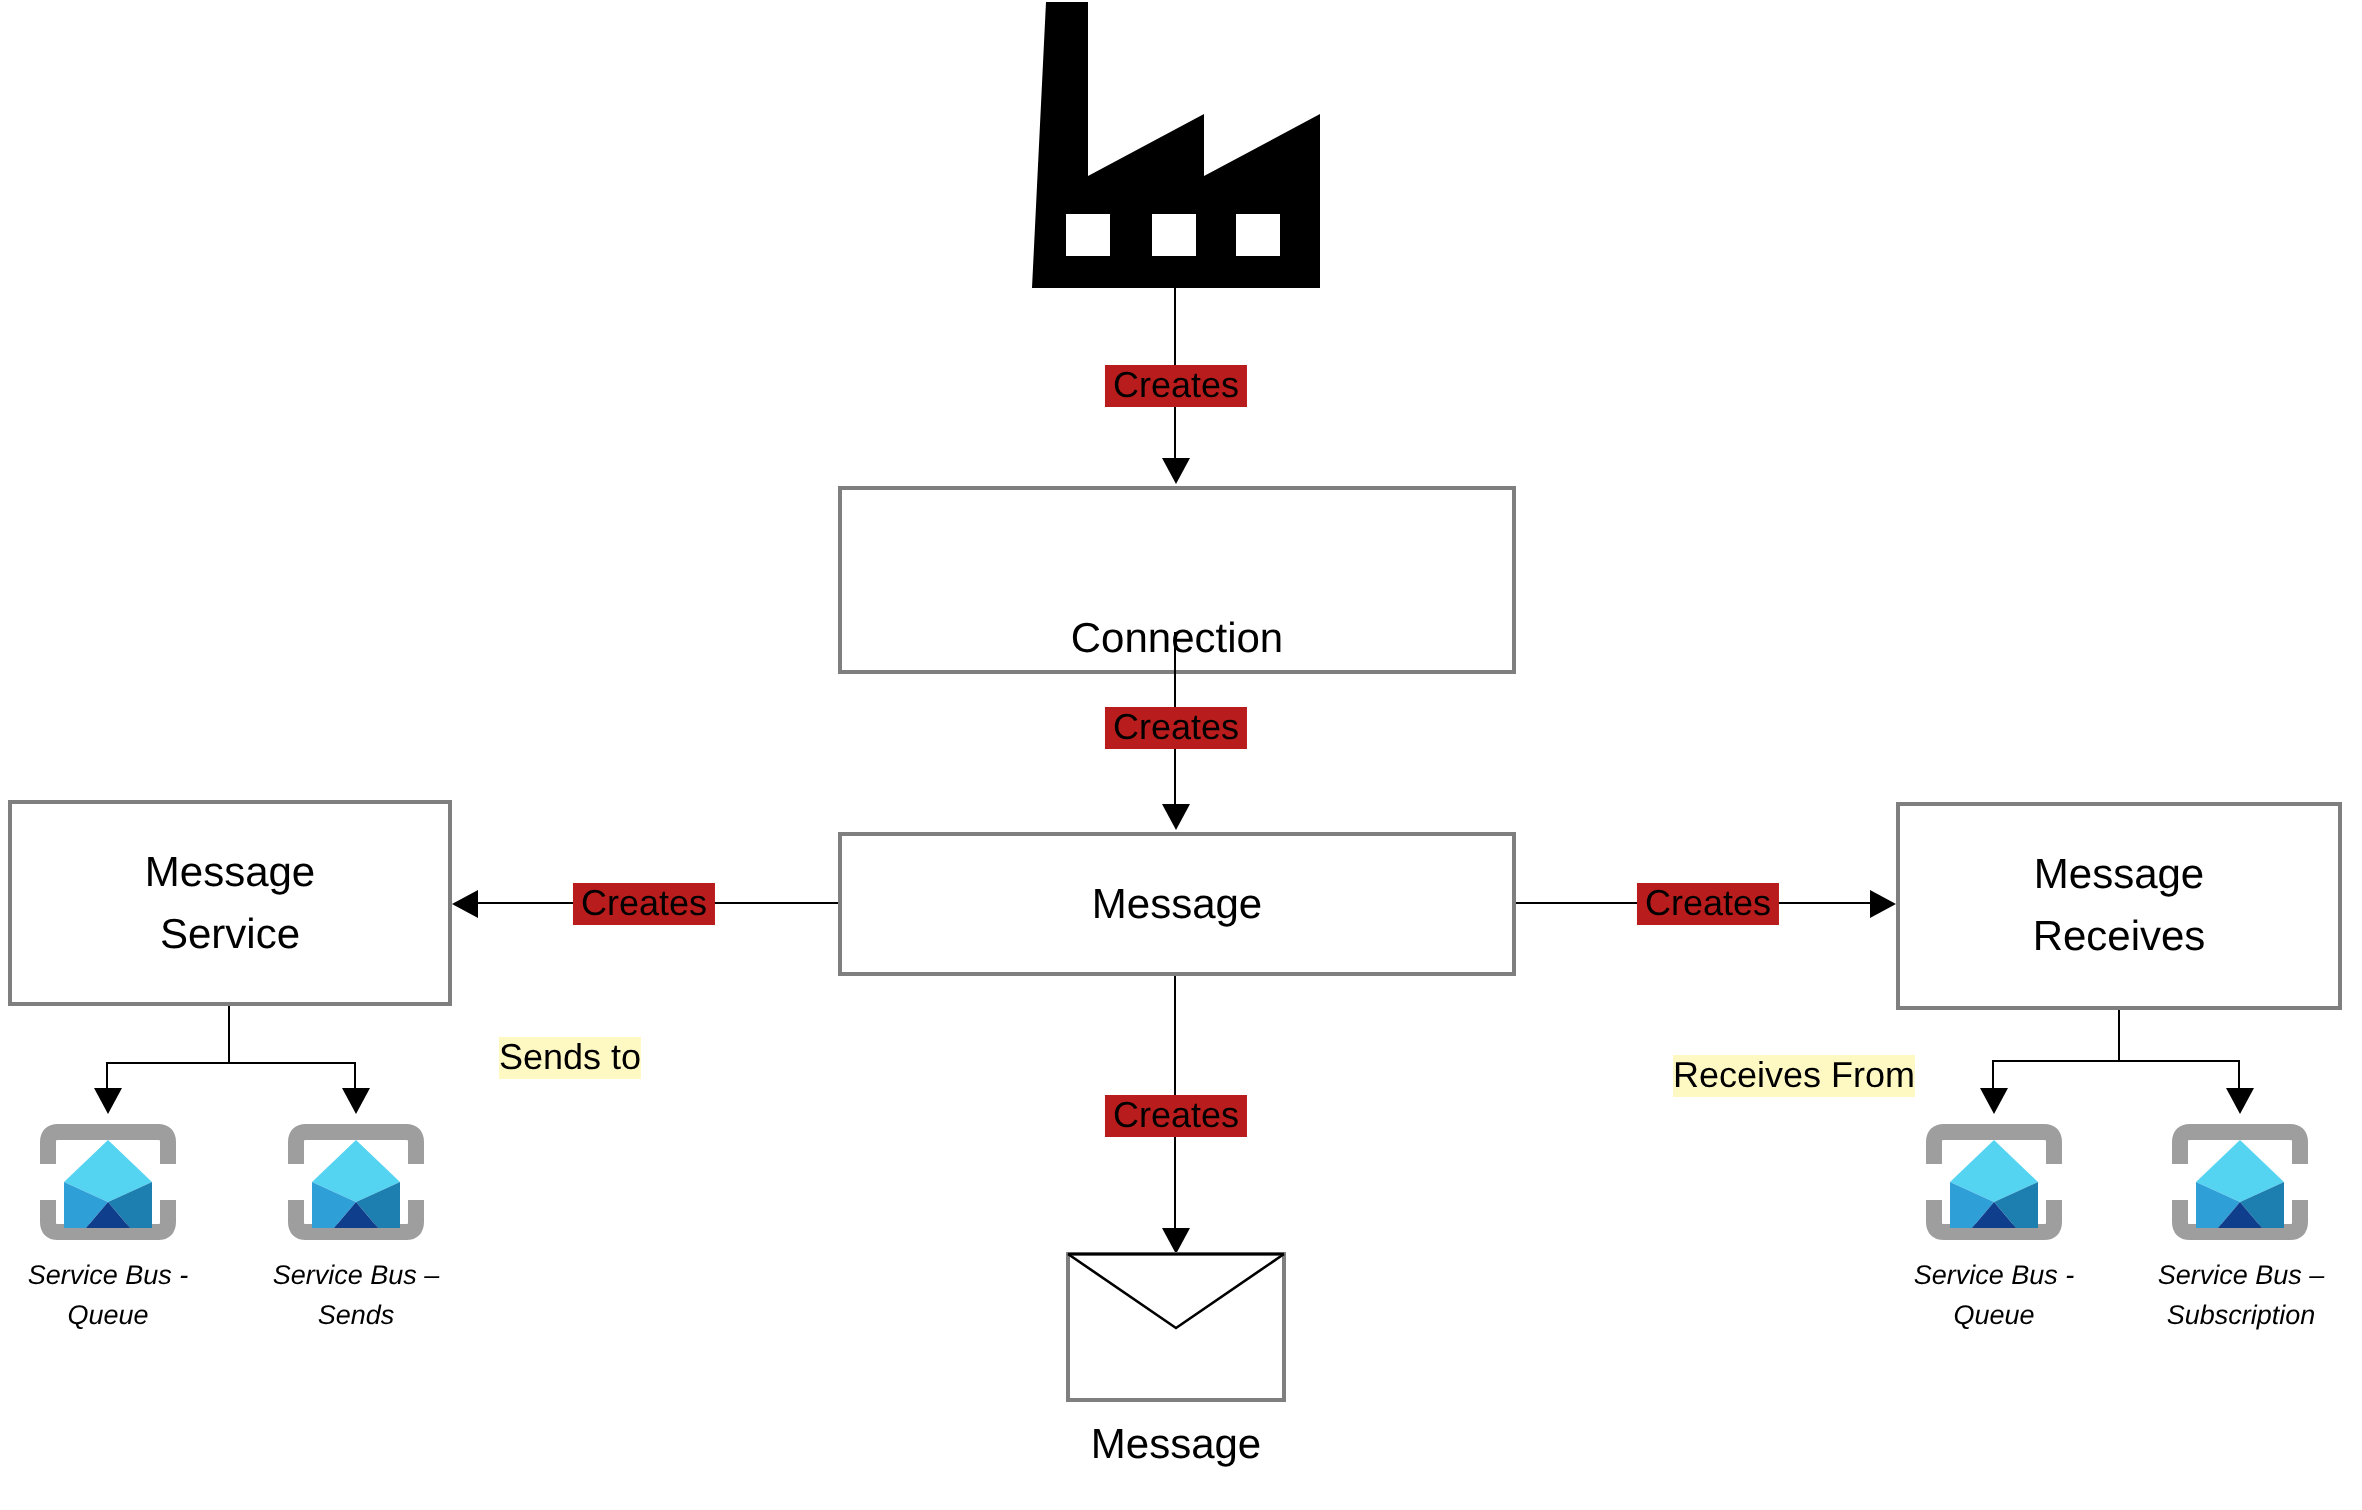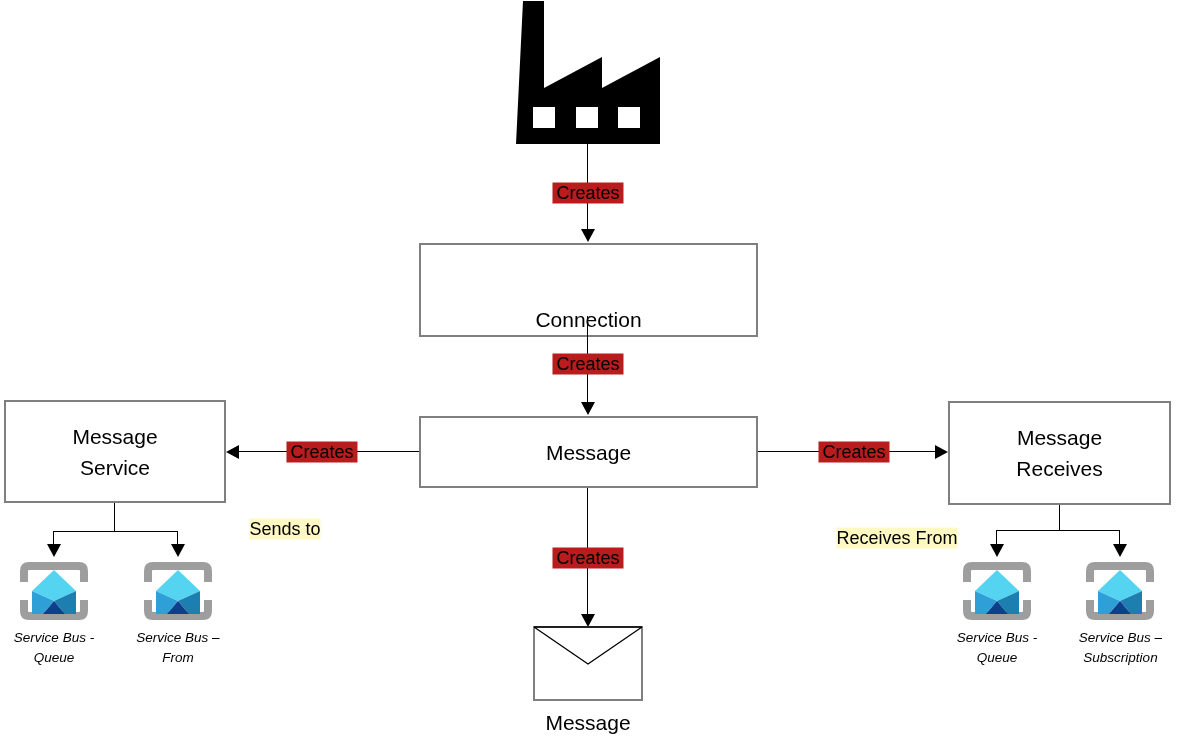--- a/index.html
+++ b/index.html
@@ -125,21 +125,21 @@
       <path d="M5,24 L5,13 Q5,8 10,8 L60,8 Q65,8 65,13 L65,24" fill="none" stroke="#9e9e9e" stroke-width="8"></path>
       <path d="M5,42 L5,53 Q5,58 10,58 L60,58 Q65,58 65,53 L65,42" fill="none" stroke="#9e9e9e" stroke-width="8"></path>
       <polygon points="13,33 35,12 57,33 35,43" fill="#55d4f2"></polygon>
       <polygon points="13,33 35,43 24,56 13,56" fill="#2f9fd8"></polygon>
       <polygon points="57,33 35,43 46,56 57,56" fill="#1c7fb0"></polygon>
       <polygon points="35,43 24,56 46,56" fill="#0e3e8c"></polygon>
     </svg>
   </div>
   <div class="sublabel" style="left:128px;top:628px;width:100px;">
     <div>Service Bus –</div>
-    <div>From</div>
+    <div>Sends</div>
   </div>
 
   <div class="vline" style="left:1059px;top:505px;height:26px;"></div>
   <div class="hline" style="left:997px;top:530px;width:123px;"></div>
   <div class="vline" style="left:996px;top:530px;height:15px;"></div>
   <div class="arrow-down" style="left:990px;top:544px;"></div>
   <div class="vline" style="left:1119px;top:530px;height:15px;"></div>
   <div class="arrow-down" style="left:1113px;top:544px;"></div>
   <div class="ctxlbl" style="left:897px;top:538px;">Receives From</div>
 

